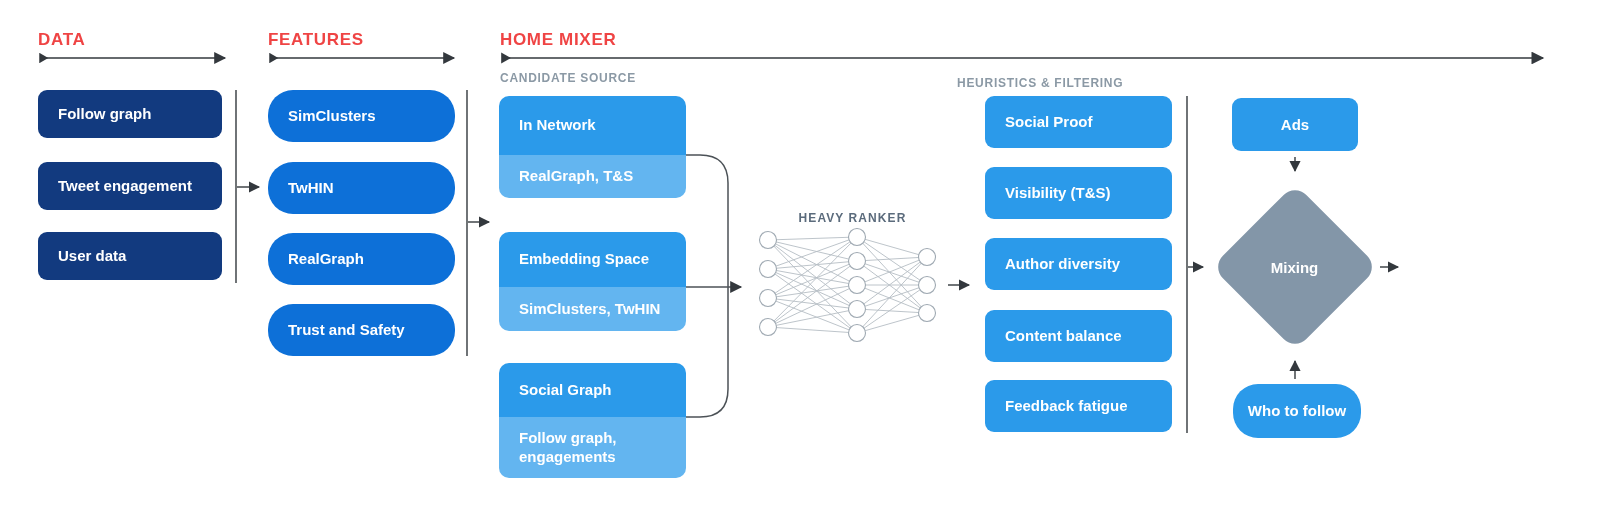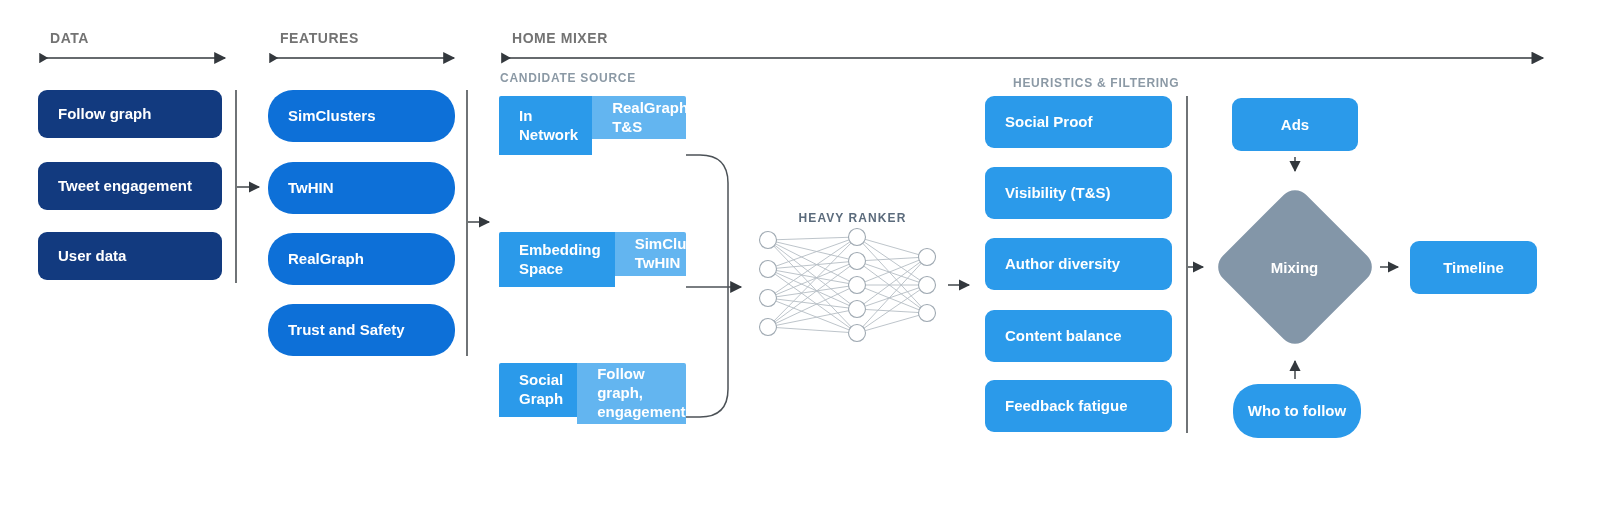--- a/index.html
+++ b/index.html
@@ -2,42 +2,42 @@
 <html style="--navy: #123a7f; --features_blue: #0d70d8; --bright_blue: #2b9aea; --light_blue: #63b5f0; --diamond_gray: #8396a8; --line_dark: #33383d; --section_label_gray: #8b99a5; --ranker_label: #5b6b7c;"><head>
 <meta charset="utf-8">
 <style>
   html,body{margin:0;padding:0;background:#ffffff;}
   .canvas{
     position:relative;width:1600px;height:510px;background:#ffffff;overflow:hidden;
     font-family:"Liberation Sans","DejaVu Sans",sans-serif;
   }
   .overlay{position:absolute;left:0;top:0;width:1600px;height:510px;pointer-events:none;}
   .hdr-label{
-    position:absolute;font-size:14px;font-weight:700;letter-spacing:.04em;
-    color:#737373;white-space:nowrap;margin-left:12px;
+    position:absolute;font-size:17px;font-weight:700;letter-spacing:.04em;
+    color:#ef4444;white-space:nowrap;
   }
   .sec-label{
     position:absolute;font-size:12px;font-weight:700;letter-spacing:.06em;
     color:var(--section_label_gray,#8b99a5);white-space:nowrap;
   }
   .ranker-label{
     position:absolute;font-size:12px;font-weight:700;letter-spacing:.09em;
     color:var(--ranker_label,#5b6b7c);white-space:nowrap;text-align:center;
   }
   .box{
     position:absolute;border-radius:9px;color:#fff;font-weight:700;font-size:15px;
     display:flex;align-items:center;box-sizing:border-box;
     padding:0 14px 0 20px;line-height:1.2;
   }
   .navy{background:var(--navy,#123a7f);}
   .blue{background:var(--features_blue,#0d70d8);border-radius:25px;}
   .bright{background:var(--bright_blue,#2b9aea);}
   .center{justify-content:center;text-align:center;padding:0 8px;}
   .stack{
-    position:absolute;border-radius:2px;overflow:hidden;display:flex;flex-direction:row;
+    position:absolute;border-radius:10px;overflow:hidden;display:flex;flex-direction:column;
     color:#fff;font-weight:700;font-size:15px;box-sizing:border-box;line-height:1.25;
   }
   .stack .sec{display:flex;align-items:center;padding:0 14px 0 20px;box-sizing:border-box;}
   .stack .top{background:var(--bright_blue,#2b9aea);}
   .stack .bottom{background:var(--light_blue,#63b5f0);}
   .diamond{
     position:absolute;left:1236px;top:208px;width:118px;height:118px;
     background:var(--diamond_gray,#8396a8);transform:rotate(45deg);border-radius:16px;
     display:flex;align-items:center;justify-content:center;
   }
@@ -182,21 +182,21 @@
     <div class="sec top" style="height:54px;">
       <span>Social Graph</span>
     </div>
     <div class="sec bottom" style="height:61px;">
       <span>Follow graph, engagements</span>
     </div>
   </div>
 
   <div class="ranker-label" style="left:795px;top:211px;width:115px;">HEAVY RANKER</div>
 
-  <div class="sec-label" style="left:1013px;top:76px;">HEURISTICS &amp; FILTERING</div>
+  <div class="sec-label" style="left:957px;top:76px;">HEURISTICS &amp; FILTERING</div>
 
   <div class="box bright" style="left:985px;top:96px;width:187px;height:52px;">
     <span>Social Proof</span>
   </div>
   <div class="box bright" style="left:985px;top:167px;width:187px;height:52px;">
     <span>Visibility (T&amp;S)</span>
   </div>
   <div class="box bright" style="left:985px;top:238px;width:187px;height:52px;">
     <span>Author diversity</span>
   </div>
@@ -212,17 +212,14 @@
   </div>
 
   <div class="diamond">
     <span>Mixing</span>
   </div>
 
   <div class="box bright center" style="left:1233px;top:384px;width:128px;height:54px;border-radius:25px;">
     <span>Who to follow</span>
   </div>
 
-  <div class="box bright center" style="left:1410px;top:241px;width:127px;height:53px;">
-    <span>Timeline</span>
-  </div>
 
 </div>
 
 </body></html>

